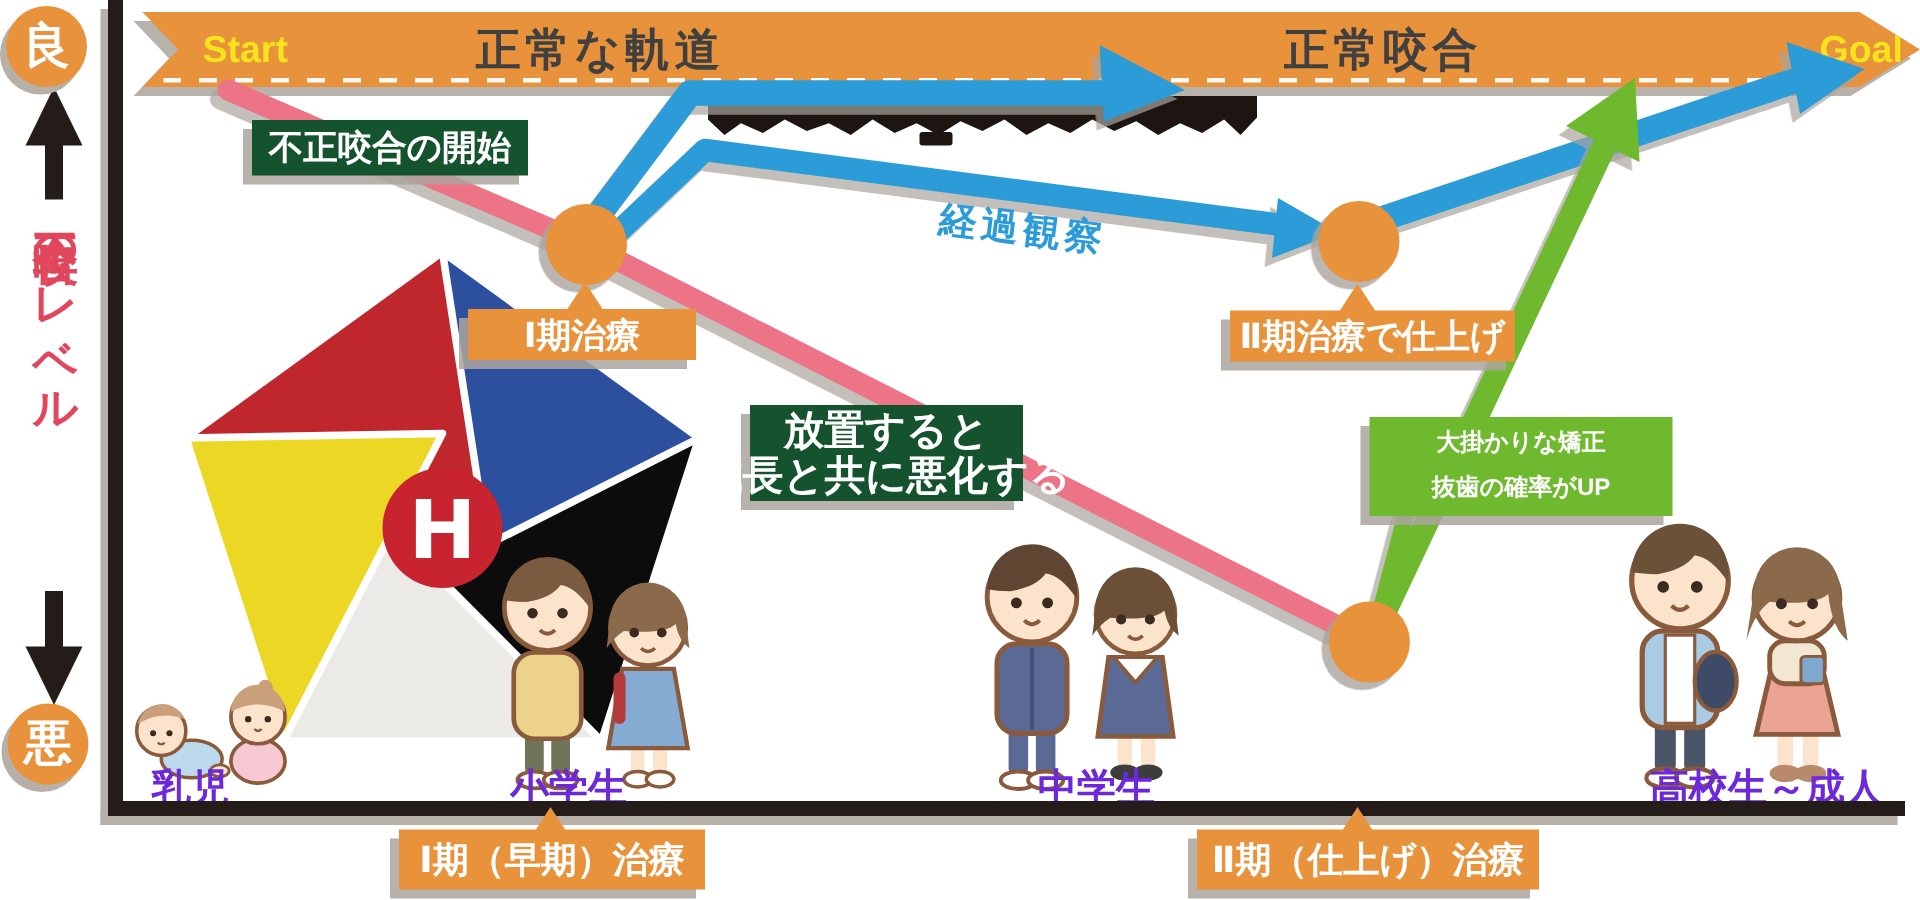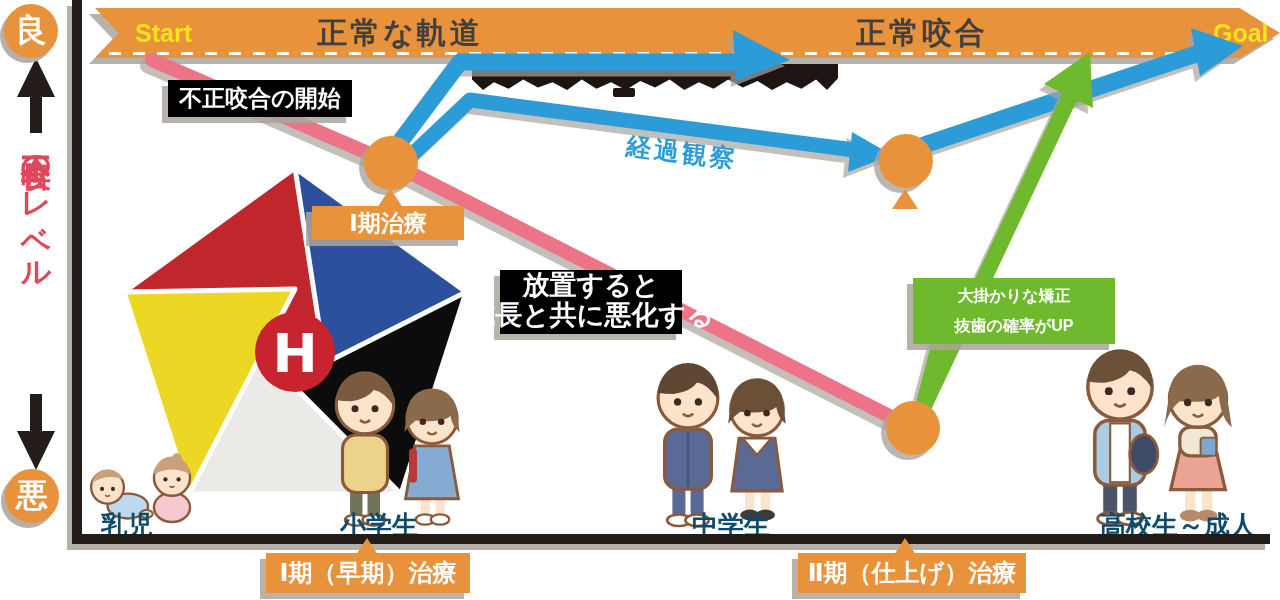--- a/index.html
+++ b/index.html
@@ -37,37 +37,37 @@
                 color:#fff;font-size:32px;font-weight:700;display:flex;align-items:center;justify-content:center;
                 box-shadow:-4px 5px 0 #b6b0a9;}
   #good-circle{left:4px;top:4px;}
   #bad-circle{left:5px;top:469px;}
   .v-text{position:absolute;left:18px;top:132px;height:262px;writing-mode:vertical-rl;text-orientation:upright;
           color:#e0475c;font-size:30px;font-weight:700;line-height:36px;letter-spacing:1px;white-space:nowrap;}
 
   
   .lbl{position:absolute;display:flex;flex-direction:column;align-items:center;justify-content:center;
        color:#fff;font-weight:700;white-space:nowrap;box-shadow:-6px 6px 0 rgba(171,164,157,.85);}
-  .lbl-pink{background:#000000;font-family:Liberation Mono, monospace;}
+  .lbl-pink{background:#14532d;}
   .lbl-orange{background:#e8923b;align-items:center;}
   .lbl-green{background:#6eb92d;}
   .ptr-up{position:absolute;width:0;height:0;border-left:13px solid transparent;border-right:13px solid transparent;
           border-bottom:20px solid #e8923b;}
   #lbl-malocclusion-start{left:168px;top:80px;width:184px;height:37px;font-size:23px;}
   #lbl-phase1-node{left:312px;top:206px;width:152px;height:34px;font-size:23px;}
   #lbl-phase2-node{left:820px;top:207px;width:190px;height:34px;font-size:23px;}
   #lbl-neglect{left:500px;top:270px;width:182px;height:64px;font-size:27px;line-height:30px;}
   #lbl-major{left:913px;top:278px;width:202px;height:66px;font-size:16px;line-height:30px;}
   #lbl-bottom1{left:266px;top:553px;width:204px;height:40px;font-size:24px;}
   #lbl-bottom2{left:798px;top:553px;width:228px;height:40px;font-size:24px;}
   #obs-text{position:absolute;left:626px;top:136px;color:#2b9cd8;font-size:25px;font-weight:700;
             letter-spacing:3px;transform:rotate(7deg);white-space:nowrap;}
 
   
-  .age{position:absolute;top:511px;height:23px;overflow:hidden;color:#0c4a6e;font-size:26px;
+  .age{position:absolute;top:511px;height:23px;overflow:hidden;color:#6d28d9;font-size:26px;
        line-height:28px;font-weight:700;white-space:nowrap;}
   #age-0{left:101px;} #age-1{left:340px;} #age-2{left:692px;} #age-3{left:1100px;}
 </style>
 </head>
 <body>
 
 <div id="stage">
 
   <div class="layer" id="layer-base">
 
@@ -246,20 +246,23 @@
     </div>
 
     <div class="ptr-up" style="left:377px;top:188px;"></div>
     <div class="lbl lbl-orange" id="lbl-phase1-node">
       <span>Ⅰ期治療</span>
     </div>
 
     <div id="obs-text">経過観察</div>
 
     <div class="ptr-up" style="left:892px;top:189px;"></div>
+    <div class="lbl lbl-orange" id="lbl-phase2-node">
+      <span>Ⅱ期治療で仕上げ</span>
+    </div>
 
     <div class="lbl lbl-pink" id="lbl-neglect">
       <span>放置すると</span>
       <span>成長と共に悪化する</span>
     </div>
 
     <div class="lbl lbl-green" id="lbl-major">
       <span>大掛かりな矯正</span>
       <span>抜歯の確率がUP</span>
     </div>

